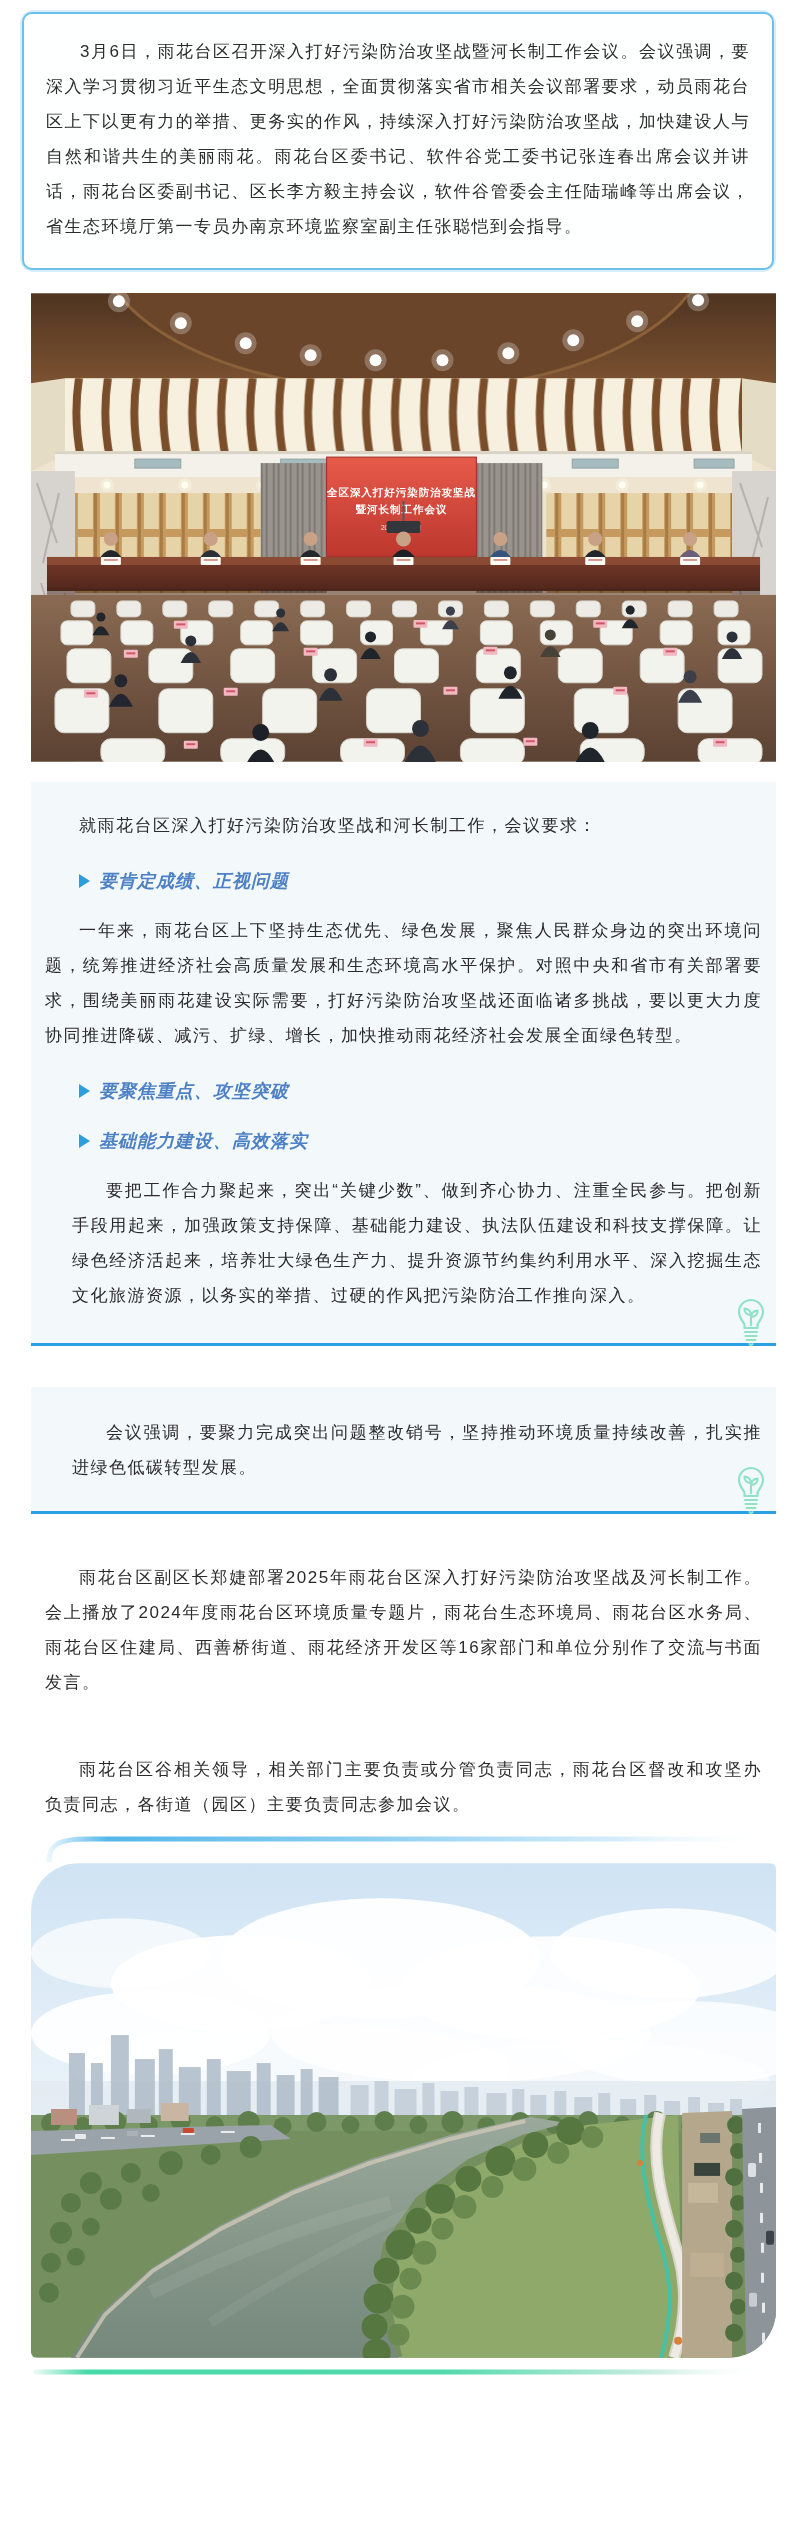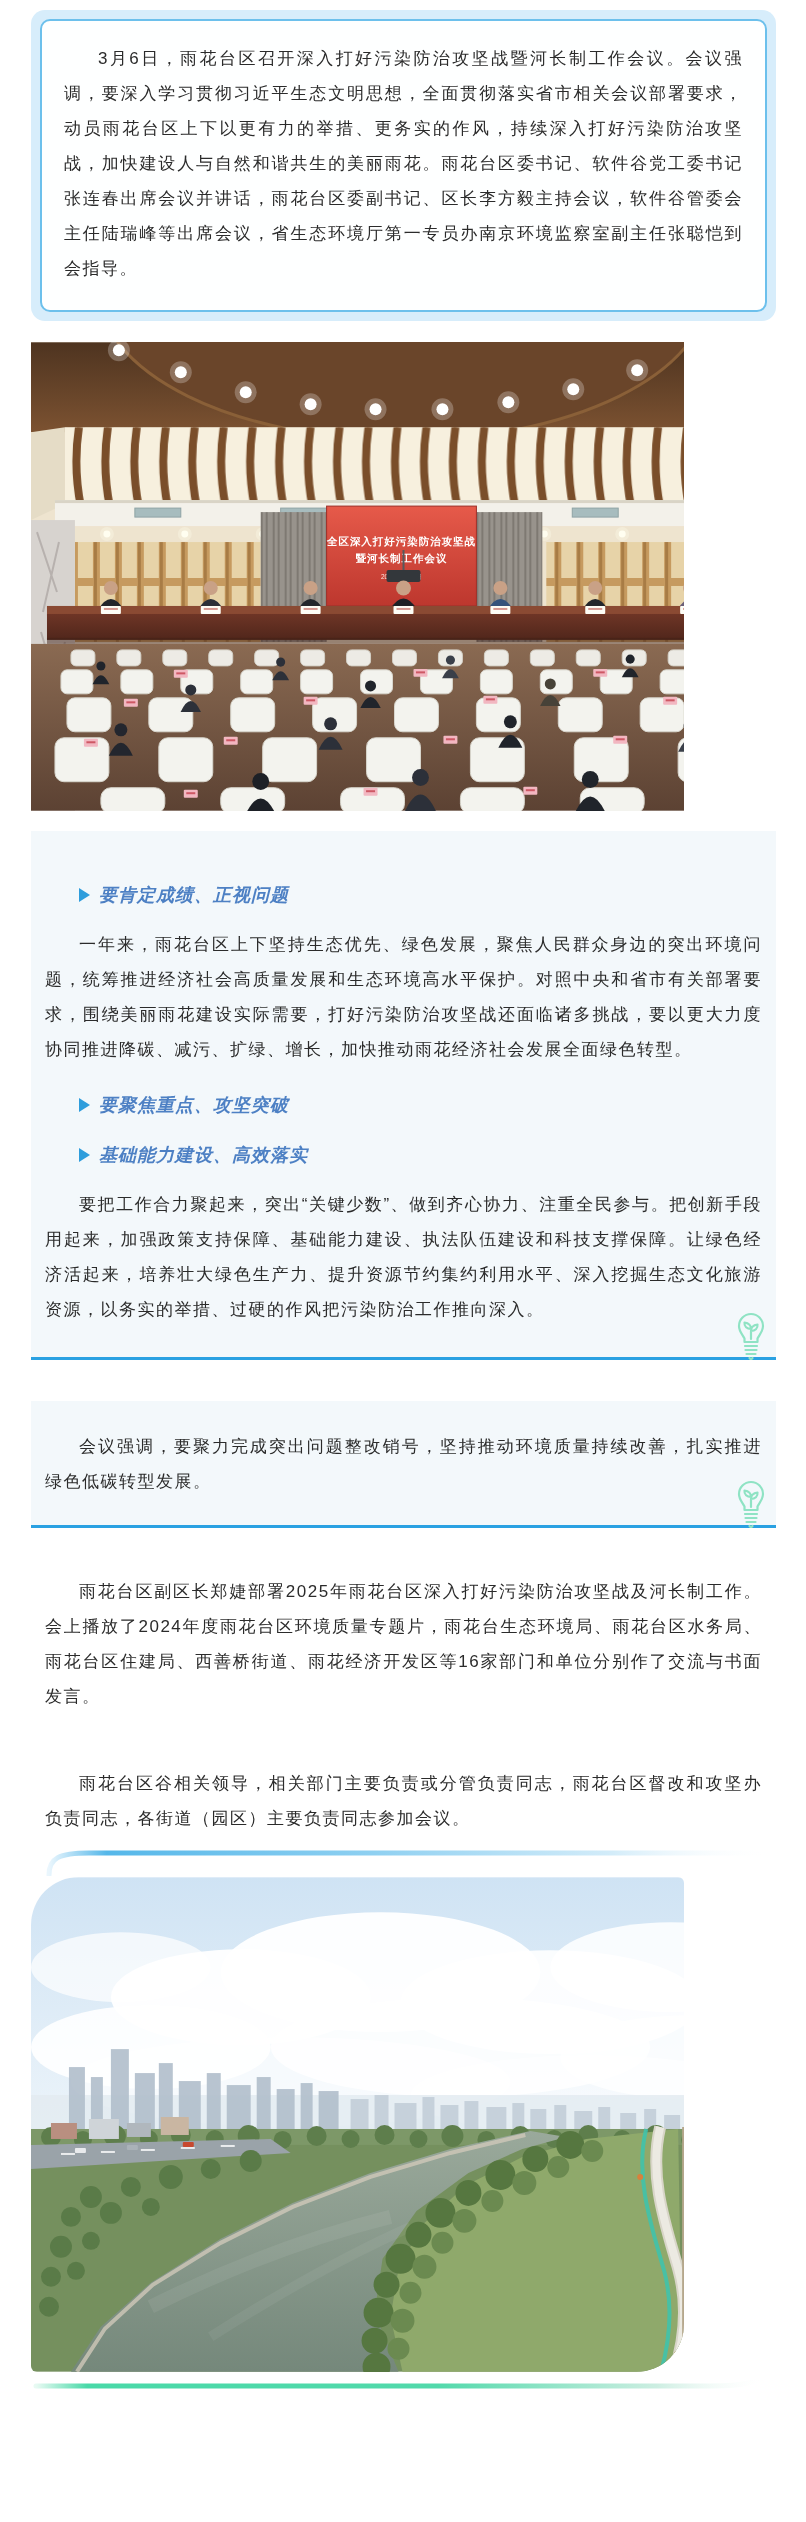--- a/index.html
+++ b/index.html
@@ -1,33 +1,33 @@
 <!DOCTYPE html>
 <html><head>
 <meta charset="utf-8">
 <style>
   html,body{margin:0;padding:0;background:#ffffff;}
   body{width:806px;font-family:"Liberation Sans","DejaVu Sans",sans-serif;color:#2b2b2b;}
   .content{width:806px;}
 
   
-  .intro-wrap{margin:10px 30px 0 31px;background:#d7edfb;border-radius:14px;padding:9px;}
+  .intro-wrap{margin:10px 30px 0 20px;background:#d7edfb;border-radius:14px;padding:2px;}
   .intro-box{background:#feffff;border:2px solid #6cc0ec;border-radius:10px;padding:20px 22px 24px;}
   p.body{font-size:17px;line-height:35px;letter-spacing:1.5px;text-align:justify;margin:0;}
   p.indent{text-indent:2em;}
 
   
-  .figure{margin:21px 30px 0 31px;width:653px;overflow:hidden;}
+  .figure{margin:21px 30px 0 31px;width:745px;overflow:hidden;}
   .figure svg{display:block;}
   .aerial-figure{border-radius:48px 6px 48px 6px;}
 
   
   .panel{position:relative;background:#f3f8fb;border-bottom:3px solid #2aa1e2;margin:20px 30px 0 31px;padding:26px 14px 30px;}
   .panel p.body{margin-bottom:18px;}
-  .panel p.body:last-of-type{margin-bottom:0;}
+  .panel p.body:last-of-type{margin-bottom:0;margin-left:27px;}
   .req-heading{display:flex;align-items:center;margin:26px 0 20px 34px;font-size:18px;font-weight:bold;color:#4d80c4;letter-spacing:1px;font-style:italic;}
   .arrow{width:0;height:0;border-left:11px solid #2e9ddc;border-top:7px solid transparent;border-bottom:7px solid transparent;margin-right:9px;flex:0 0 auto;}
   .bulb{position:absolute;right:8px;bottom:-7px;}
   .panel-emphasis{margin-top:41px;padding:28px 14px 26px;}
 
   .white-para{margin:46px 30px 0 31px;padding:0 14px;}
   .white-para + .white-para{margin-top:52px;}
 
   .bottom-figure{position:relative;margin:12px 30px 0 31px;}
   .stripe{display:block;}
@@ -316,20 +316,21 @@
           <use href="#card" x="590" y="398"></use>
           <use href="#card" x="160" y="452"></use>
         <use href="#card" x="340" y="450"></use>
           <use href="#card" x="500" y="449"></use>
           <use href="#card" x="690" y="450"></use>
       </g>
     </svg>
   </figure>
 
   <section class="panel">
+    <p class="body indent">就雨花台区深入打好污染防治攻坚战和河长制工作，会议要求：</p>
 
     <div class="req-heading">
       <span class="arrow"></span>
       <span>要肯定成绩、正视问题</span>
     </div>
     <p class="body indent">一年来，雨花台区上下坚持生态优先、绿色发展，聚焦人民群众身边的突出环境问题，统筹推进经济社会高质量发展和生态环境高水平保护。对照中央和省市有关部署要求，围绕美丽雨花建设实际需要，打好污染防治攻坚战还面临诸多挑战，要以更大力度协同推进降碳、减污、扩绿、增长，加快推动雨花经济社会发展全面绿色转型。</p>
 
     <div class="req-heading">
       <span class="arrow"></span>
       <span>要聚焦重点、攻坚突破</span>

